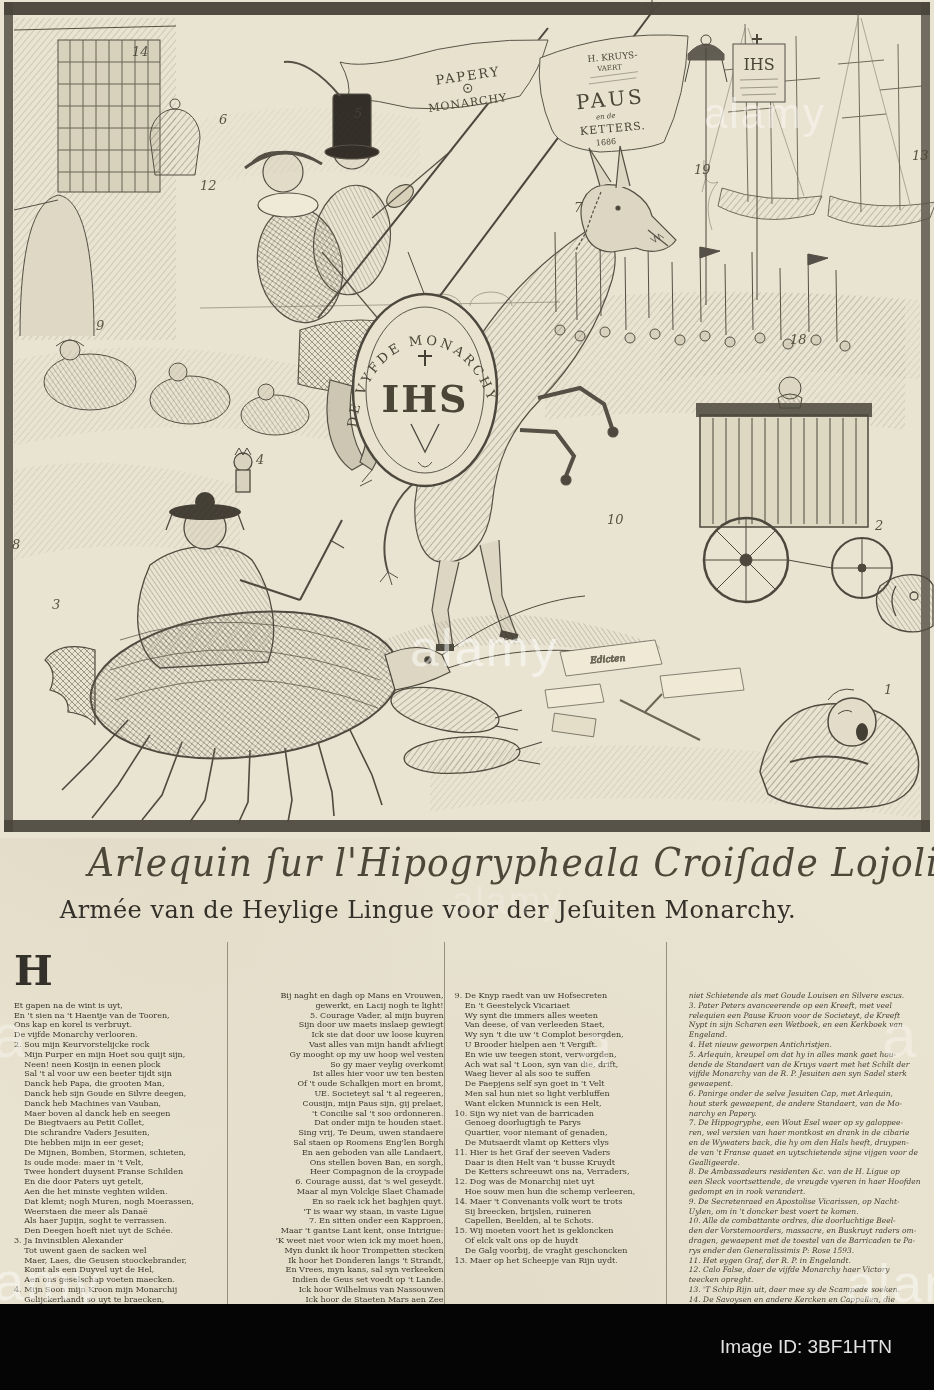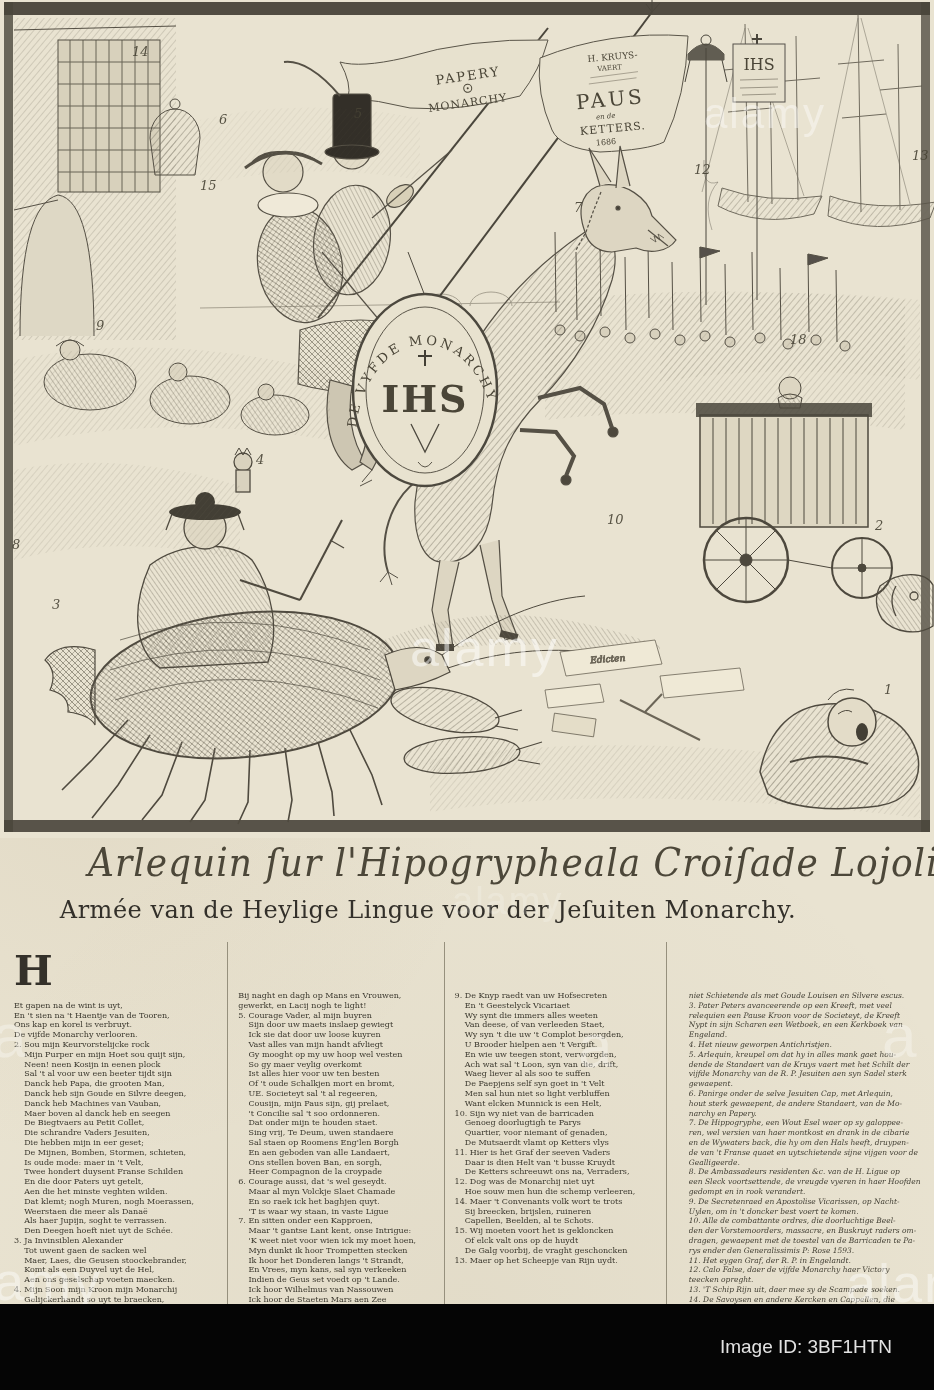--- a/index.html
+++ b/index.html
@@ -20,21 +20,21 @@
   .script-title{font-family:"DejaVu Serif",serif;font-style:italic;font-size:36px;
                 color:#4c4739;letter-spacing:1px;white-space:nowrap;
                 transform:scaleY(1.08);}
   #subtitle{position:absolute;left:0;top:896px;width:856px;text-align:center;
             font-size:24px;color:#33302a;letter-spacing:.5px;white-space:nowrap;}
   
   #columns{position:absolute;left:14px;top:942px;width:908px;display:flex;align-items:flex-start;}
   .col{font-size:8px;line-height:9.8px;white-space:pre;color:#3b382e;}
   .col .line{height:9.8px;overflow:hidden;}
   .c1{width:214px;}
-  .c2{width:206px;border-left:1px solid #96907d;padding-left:10px;}
+  .c2{width:206px;border-left:1px solid #96907d;padding-left:10px;text-align:right;}
   .c3{width:212px;border-left:1px solid #96907d;padding-left:10px;}
   .c4{width:234px;border-left:1px solid #96907d;padding-left:22px;font-style:italic;font-size:7.5px;color:#413e33;}
   .dropcap{float:left;font-size:41px;line-height:37px;width:35px;color:#34312a;
            font-weight:bold;margin:1px 2px 0 0;}
   .exp-block{margin-top:13px;font-style:italic;font-size:7.5px;color:#413e33;}
   .exp-no{float:left;font-size:8px;margin:2px 2px 0 0;}
   .dropcap-d{float:left;font-size:21px;line-height:19px;width:15px;font-weight:bold;
              color:#34312a;margin-right:1px;}
   
   .wm{position:absolute;font-family:"Liberation Sans",sans-serif;font-weight:normal;
@@ -376,23 +376,23 @@
         <path d="M200,120 Q300,96 420,118 L420,180 Q300,160 200,186 Z" opacity="0.5"></path>
       </g>
     </svg>
 
     
     <div>
 
     <span class="fig-num" style="left: 132px; top: 44px;">14</span>
         <span class="fig-num" style="left: 219px; top: 112px;">6</span>
         <span class="fig-num" style="left: 354px; top: 106px;">5</span>
-        <span class="fig-num" style="left: 200px; top: 178px;">15</span>
+        <span class="fig-num" style="left: 200px; top: 178px;">12</span>
         <span class="fig-num" style="left: 574px; top: 200px;">7</span>
-        <span class="fig-num" style="left: 694px; top: 162px;">12</span>
+        <span class="fig-num" style="left: 694px; top: 162px;">19</span>
         <span class="fig-num" style="left: 912px; top: 148px;">13</span>
         <span class="fig-num" style="left: 96px; top: 318px;">9</span>
         <span class="fig-num" style="left: 790px; top: 332px;">18</span>
         <span class="fig-num" style="left: 256px; top: 452px;">4</span>
         <span class="fig-num" style="left: 12px; top: 537px;">8</span>
         <span class="fig-num" style="left: 607px; top: 512px;">10</span>
         <span class="fig-num" style="left: 875px; top: 518px;">2</span>
         <span class="fig-num" style="left: 52px; top: 597px;">3</span>
         <span class="fig-num" style="left: 884px; top: 682px;">1</span>
       </div>

